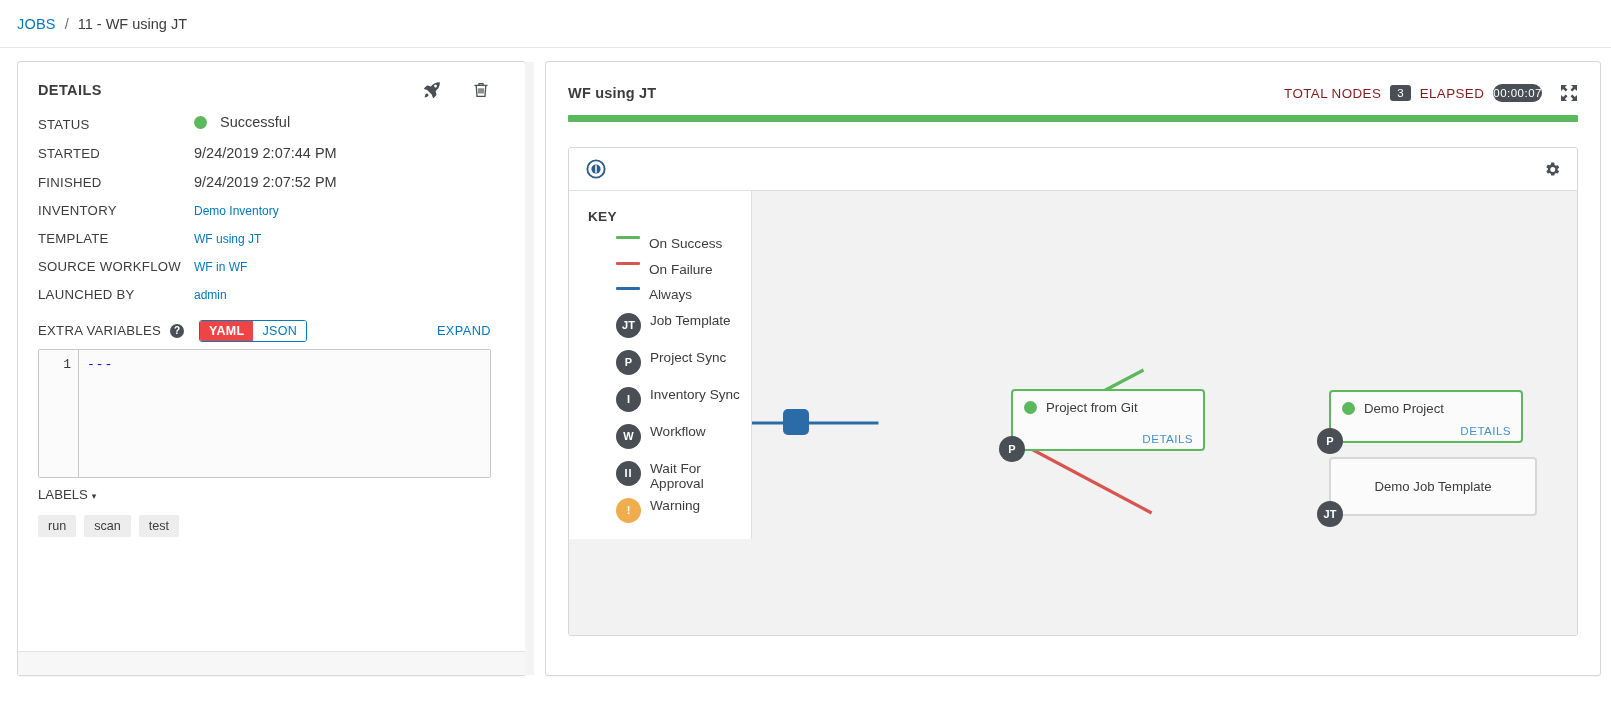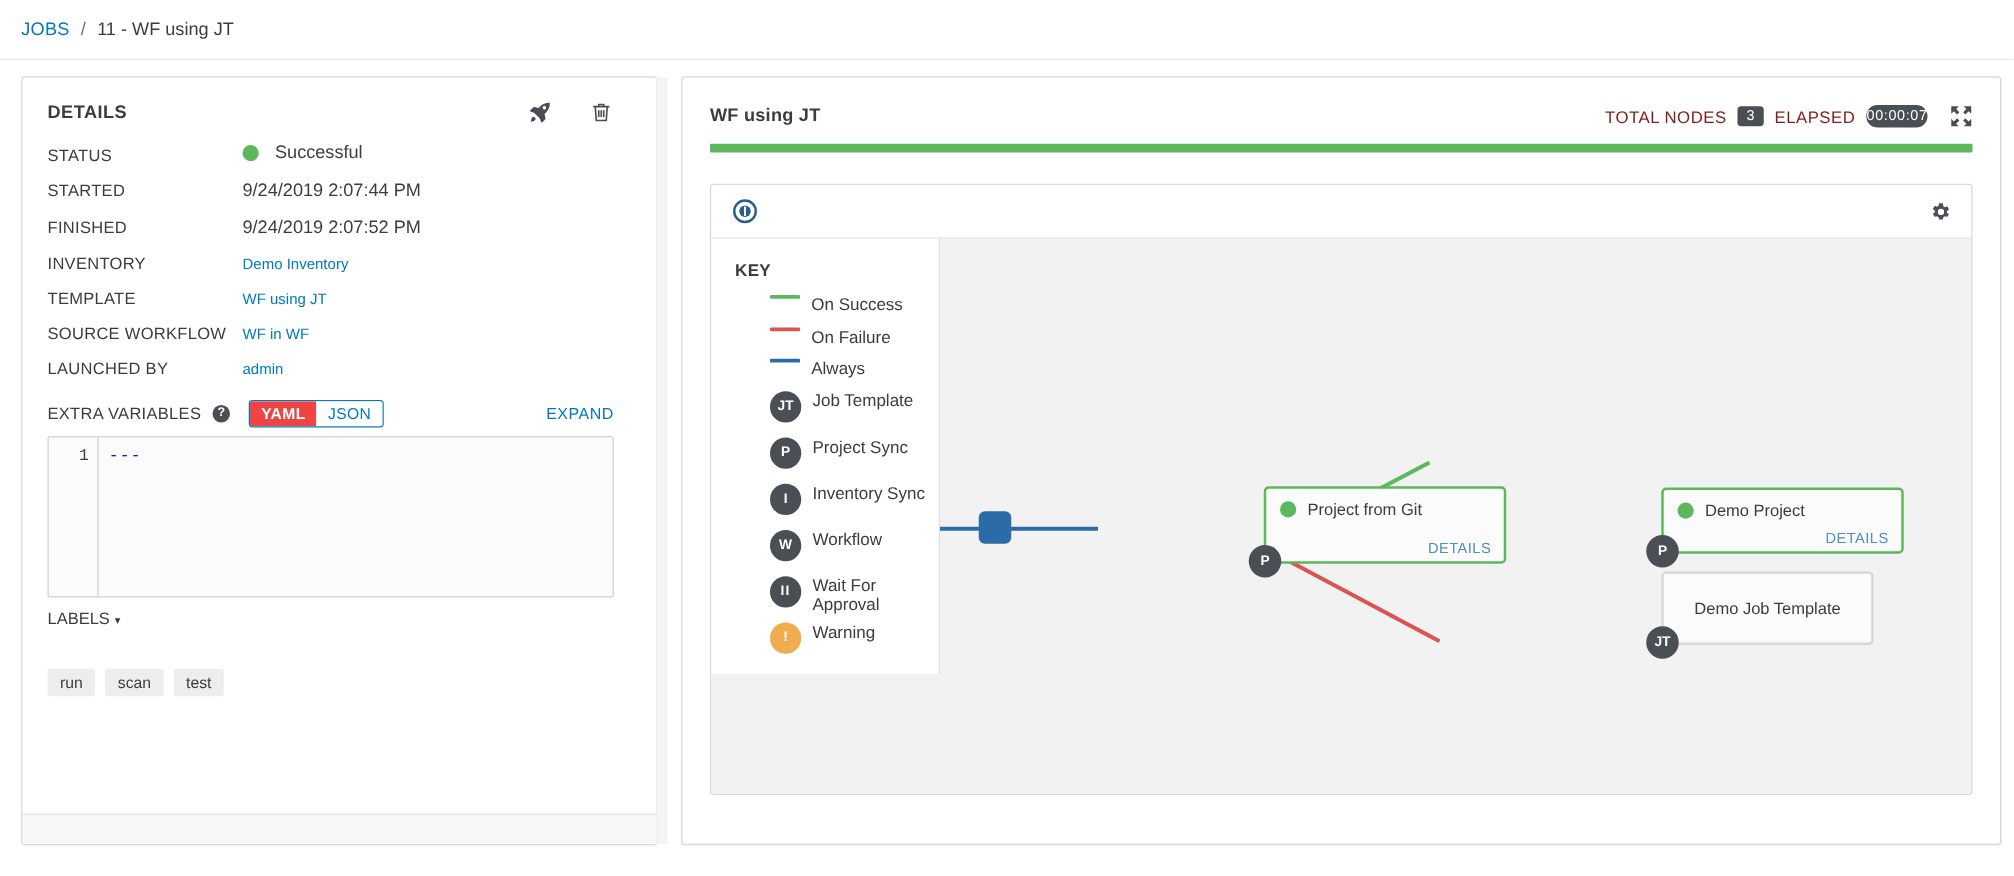--- a/index.html
+++ b/index.html
@@ -117,21 +117,20 @@
     background: #fbfbfb;
   }
 
   .labels-row { margin-top: 9px; font-size: 13.2px; color: #3c3c3c; cursor: pointer; }
   .caret { display:inline-block; margin-left: 4px; font-size: 9px; }
   .chips { display: flex; gap: 8px; margin-top: 13px; }
   .chip {
     background: #ededed; border-radius: 2px;
     font-size: 12.6px; color: #3c3c3c;
     padding: 4px 10px;
-    margin-top: 20px;
   }
 
   .card-footer {
     position: absolute; left: 0; right: 0; bottom: 0;
     height: 24px; background: #f7f7f7; border-top: 1px solid #e3e3e3;
   }
   .left-scrollbar {
     position: absolute; right: -9px; top: 0; bottom: 0;
     width: 9px; background: #f4f4f4;
   }
@@ -445,21 +444,21 @@
 
         <div class="node node-green" style="left:760px; top:151px; width:194px; height:53px;margin-top:48px;">
           <div class="node-title">
             <span class="node-dot"></span>
             <span>Demo Project</span>
           </div>
           <div class="node-details">DETAILS</div>
           <div class="node-badge" style="left:-14px; bottom:-13px;">P</div>
         </div>
 
-        <div class="node node-grey" style="left:760px; top:266px; width:170px; height:59px;">
+        <div class="node node-grey" style="left:760px; top:266px; width:208px; height:59px;">
           <div class="node-center">Demo Job Template</div>
           <div class="node-badge" style="left:-14px; bottom:-13px;">JT</div>
         </div>
 
       </div>
     </div>
   </div>
 </div>
 
 </body></html>

